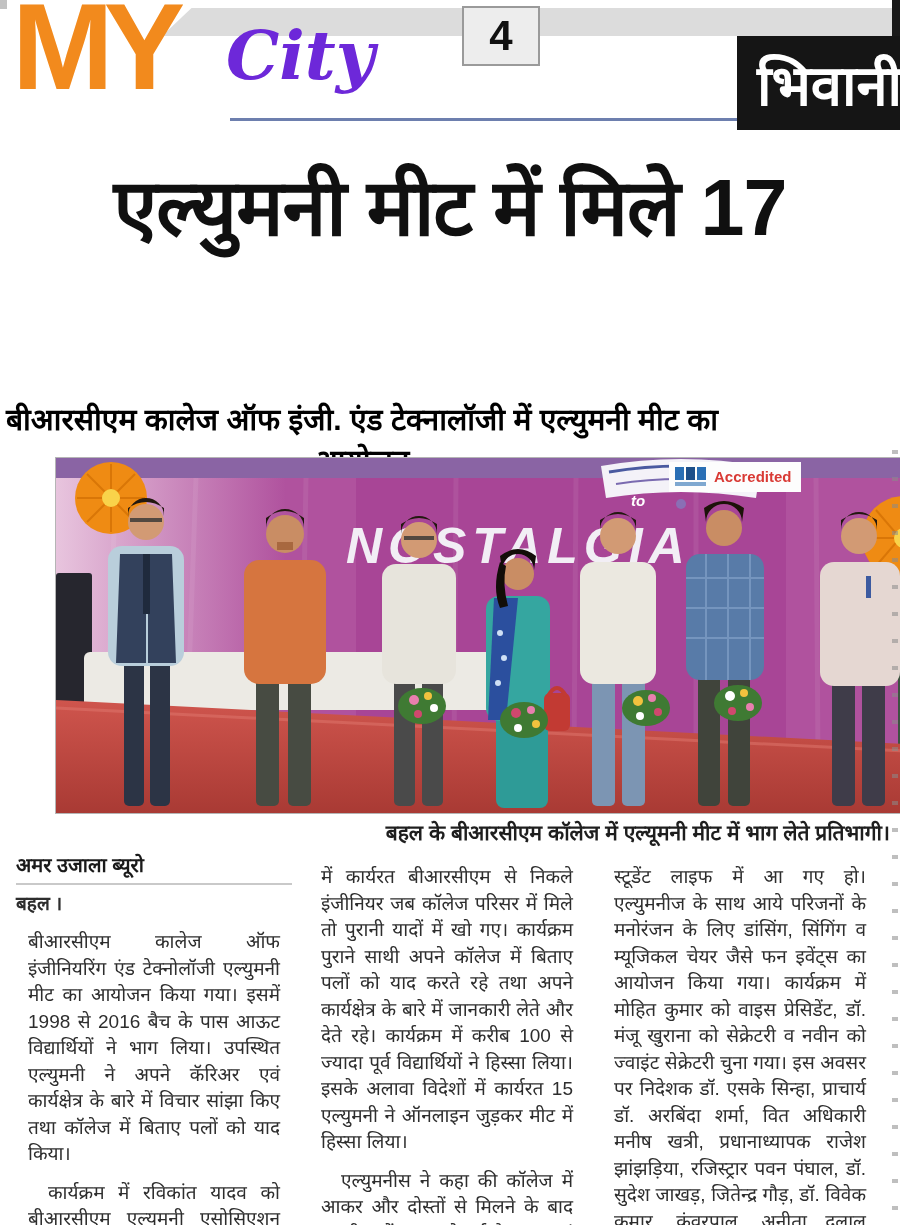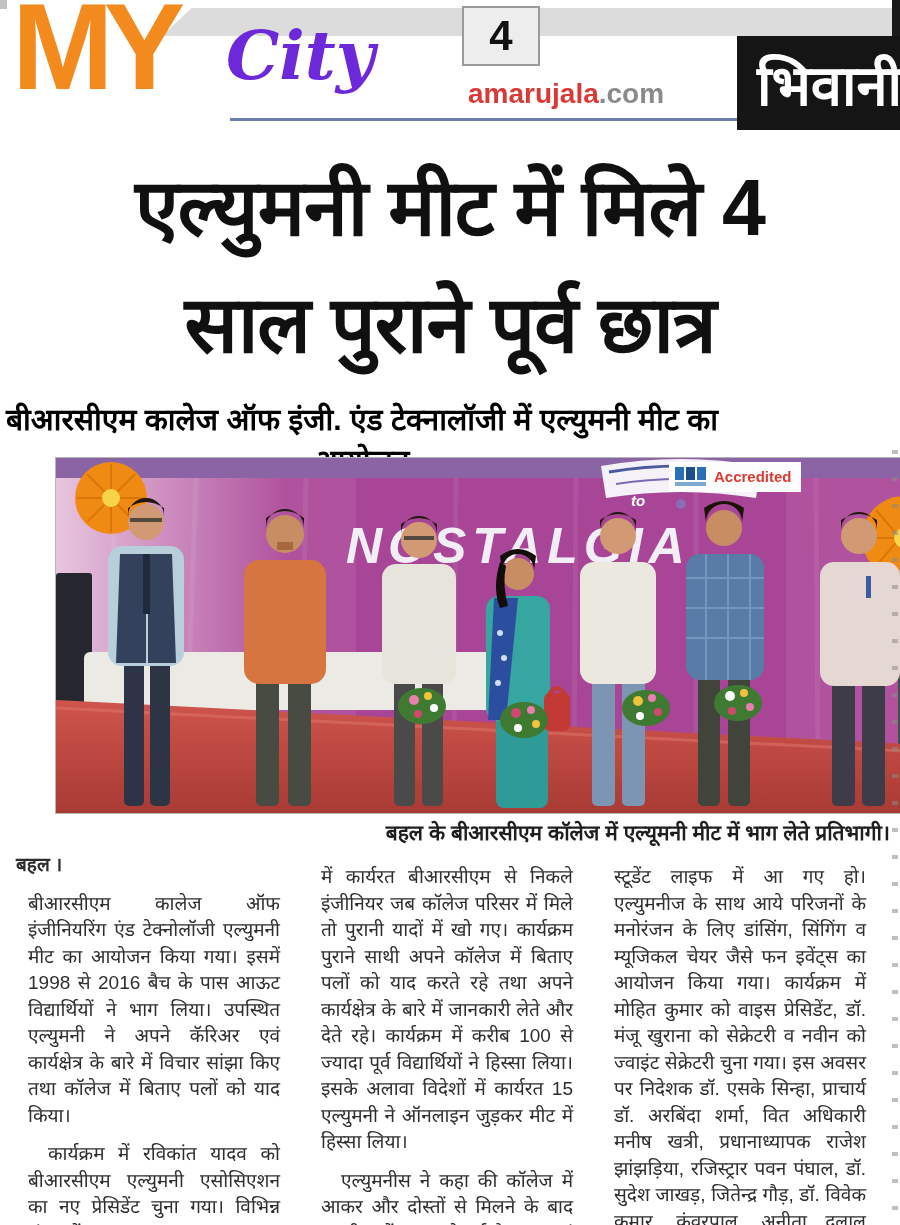--- a/index.html
+++ b/index.html
@@ -58,30 +58,28 @@
 </head>
 <body>
 
 <div class="page">
 
   <div class="masthead">
     <div class="gray-band"></div>
     <div class="logo-my">MY</div>
     <div class="logo-city">City</div>
     <div class="page-num-box">4</div>
-    <div class="site"><span class="red">amarujala</span><span class="gray">.com</span></div>
     <div class="blue-rule"></div>
     <div class="district-box">भिवानी</div>
     <div class="corner-tr"></div>
     <div class="corner-tl"></div>
   </div>
 
   <div class="headline">
-    <div>एल्युमनी मीट में मिले 4</div>
-    <div>साल पुराने पूर्व छात्र</div>
+    <div>एल्युमनी मीट में मिले 17</div>
   </div>
   <div class="subheadline">बीआरसीएम कालेज ऑफ  इंजी. एंड टेक्नालॉजी में एल्युमनी मीट का आयोजन</div>
 
   <div class="photo">
     <svg width="868" height="355" viewBox="0 0 868 355" xmlns="http://www.w3.org/2000/svg">
       <defs>
         <linearGradient id="carpet" x1="0" y1="0" x2="0" y2="1">
           <stop offset="0" stop-color="#cf554d"></stop>
             <stop offset="1" stop-color="#a93a34"></stop>
         </linearGradient>
@@ -259,20 +257,21 @@
         <circle cx="694" cy="249" r="4" fill="#e87fae"></circle>
           <circle cx="676" cy="253" r="4" fill="#d0486e"></circle>
       </g>
     </svg>
   </div>
 
   <div class="caption">बहल के बीआरसीएम कॉलेज में एल्यूमनी मीट में भाग लेते प्रतिभागी।</div>
 
   <div class="article">
     <div class="col">
+      <div class="byline">अमर उजाला ब्यूरो</div>
       <div class="dateline">बहल ।</div>
       <p>बीआरसीएम कालेज ऑफ  इंजीनियरिंग एंड टेक्नोलॉजी एल्युमनी मीट का आयोजन किया गया। इसमें 1998 से 2016 बैच के पास आऊट विद्यार्थियों ने भाग लिया। उपस्थित एल्युमनी ने अपने कॅरिअर एवं कार्यक्षेत्र के बारे में विचार सांझा किए तथा कॉलेज में बिताए पलों को याद किया।</p>
       <p class="indent">कार्यक्रम में रविकांत यादव को बीआरसीएम एल्युमनी एसोसिएशन का नए प्रेसिडेंट चुना गया। विभिन्न संस्थानों</p>
     </div>
     <div class="col">
       <p>में कार्यरत बीआरसीएम से निकले इंजीनियर जब कॉलेज परिसर में मिले तो पुरानी यादों में खो गए। कार्यक्रम पुराने साथी अपने कॉलेज में बिताए पलों को याद करते रहे तथा अपने कार्यक्षेत्र के बारे में जानकारी लेते और देते रहे। कार्यक्रम में करीब 100 से ज्यादा पूर्व विद्यार्थियों ने हिस्सा लिया। इसके अलावा विदेशों में कार्यरत 15 एल्युमनी ने ऑनलाइन जुड़कर मीट में हिस्सा लिया।</p>
       <p class="indent">एल्युमनीस ने कहा की कॉलेज में आकर और दोस्तों से मिलने के बाद पुरानी यादें ताजा हो गई है तथा यहां आकर उनको ऐसा लग रहा है जैसे वे फिर से</p>
     </div>
     <div class="col">
       <p>स्टूडेंट लाइफ  में आ गए हो। एल्युमनीज के साथ आये परिजनों के मनोरंजन के लिए डांसिंग, सिंगिंग व म्यूजिकल चेयर जैसे फन इवेंट्स का आयोजन किया गया। कार्यक्रम में मोहित कुमार को वाइस प्रेसिडेंट, डॉ. मंजू खुराना को सेक्रेटरी व नवीन को ज्वाइंट सेक्रेटरी चुना गया। इस अवसर पर निदेशक डॉ. एसके सिन्हा, प्राचार्य डॉ. अरबिंदा शर्मा, वित अधिकारी मनीष खत्री, प्रधानाध्यापक राजेश झांझड़िया, रजिस्ट्रार पवन पंघाल, डॉ. सुदेश जाखड़, जितेन्द्र गौड़, डॉ. विवेक कुमार, कंवरपाल, अनीता दलाल सहित मौजूद रहे।</p>

